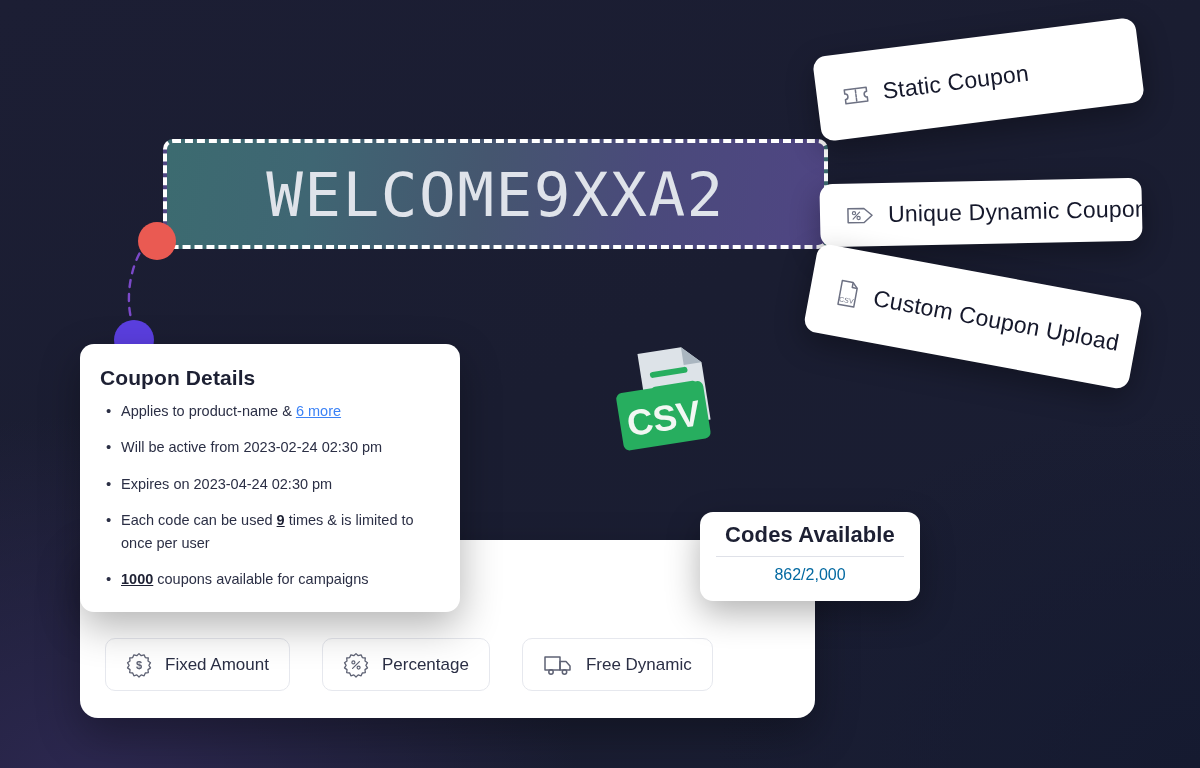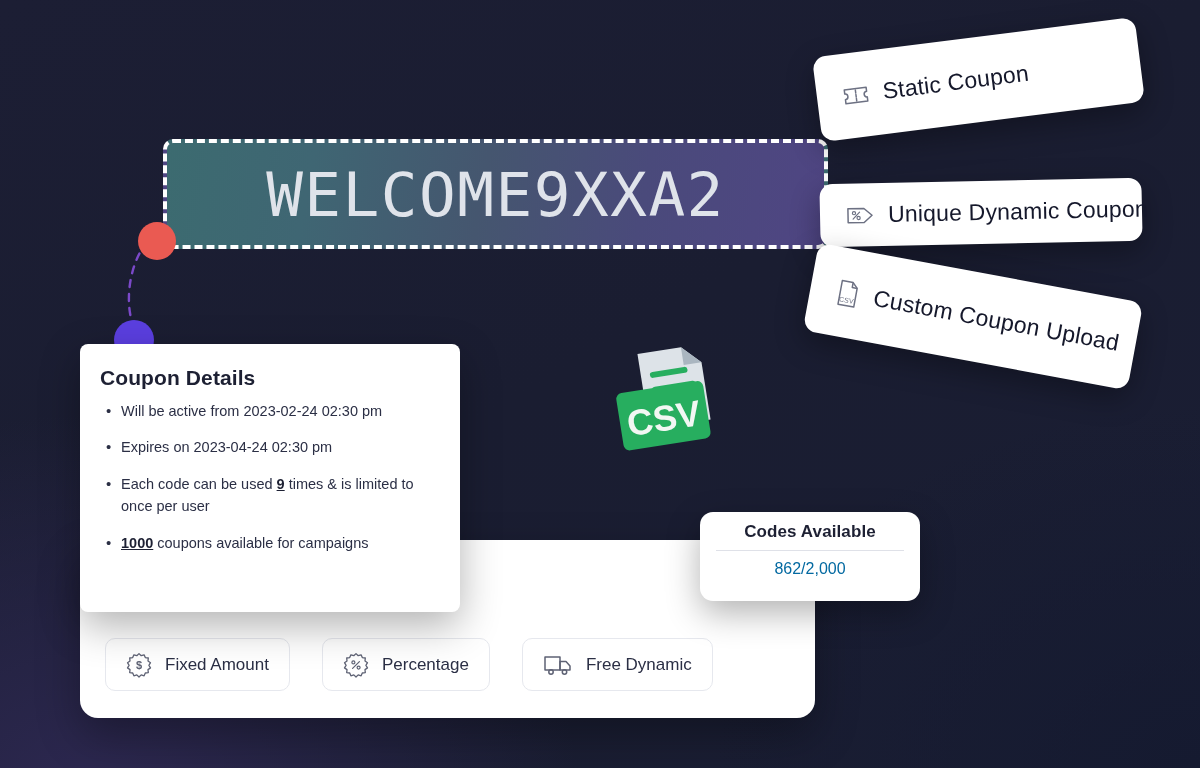--- a/index.html
+++ b/index.html
@@ -58,21 +58,21 @@
   }
   .label-card .lc-text { font-size:23px; color:#15182b; font-weight:400; letter-spacing:.2px; }
   .label-card svg { flex:none; }
   #card-static  { left:816px; top:37px;  width:325px; height:85px; transform:rotate(-7.2deg); }
   #card-dynamic { left:820px; top:181px; width:322px; height:63px; transform:rotate(-1.2deg); }
   #card-upload  { left:808px; top:272px; width:330px; height:89px; transform:rotate(10.5deg); }
 
   
   #details-card {
     position:absolute; left:80px; top:344px; width:380px; height:268px;
-    background:#fff; border-radius:8px;
+    background:#fff; border-radius:14px;
     box-shadow:0 14px 40px rgba(0,0,0,.30);
     padding:22px 24px 32px 20px; z-index:8;
   }
   #details-card h3 { font-size:21px; color:#1d2033; font-weight:700; letter-spacing:.1px; margin:0 0 10px 0; }
   #details-card ul { list-style:none; }
   #details-card li {
     position:relative; padding-left:21px; margin:0 0 14px 0;
     font-size:14.5px; color:#2b2f45; line-height:1.55;
   }
   #details-card li:last-child { margin-bottom:12px; }
@@ -84,21 +84,21 @@
   #details-card b { font-weight:700; text-decoration:underline; color:#1d2033; }
 
   
   #codes-card {
     position:absolute; left:700px; top:512px; width:220px; height:89px;
     background:#fff; border-radius:13px;
     box-shadow:0 12px 34px rgba(0,0,0,.30);
     z-index:9; padding:10px 16px 8px;
     display:flex; flex-direction:column; align-items:center;
   }
-  #codes-card .cc-title { font-size:17px; font-weight:700; color:#1d2033; letter-spacing:.1px; }
+  #codes-card .cc-title { font-size:22px; font-weight:700; color:#1d2033; letter-spacing:.1px; }
   #codes-card .cc-rule { width:100%; height:1px; background:#dfe1e8; margin:8px 0 9px; }
   #codes-card .cc-value { font-size:16px; color:#0369a1; }
 
   
   #chips { position:absolute; left:105px; top:638px; display:flex; gap:32px; z-index:5; }
   .chip {
     height:53px; border:1px solid #e6e8ee; border-radius:10px; background:#fff;
     display:flex; align-items:center; gap:13px; padding:0 20px;
     font-size:17px; color:#2b2f45;
   }
@@ -161,20 +161,23 @@
         <path d="M52 65 h38"></path>
       </g>
       <path d="M18 48 h76 a6 6 0 0 1 6 6 v46 a6 6 0 0 1 -6 6 H18 a6 6 0 0 1 -6 -6 V54 a6 6 0 0 1 6 -6 Z" fill="#27ae5f"></path>
       <text x="56" y="92" font-family="Liberation Sans, sans-serif" font-size="36" font-weight="700" fill="#f2f7f3" text-anchor="middle">CSV</text>
     </g>
   </svg>
 
   <div id="details-card">
     <h3>Coupon Details</h3>
     <ul>
+      <li>
+        <span>Applies to product-name &amp; </span><a href="#">6 more</a>
+      </li>
       <li>Will be active from 2023-02-24 02:30 pm</li>
       <li>Expires on 2023-04-24 02:30 pm</li>
       <li>
         <span>Each code can be used </span><b>9</b><span> times &amp; is limited to once per user</span>
       </li>
       <li>
         <b>1000</b><span> coupons available for campaigns</span>
       </li>
     </ul>
   </div>

